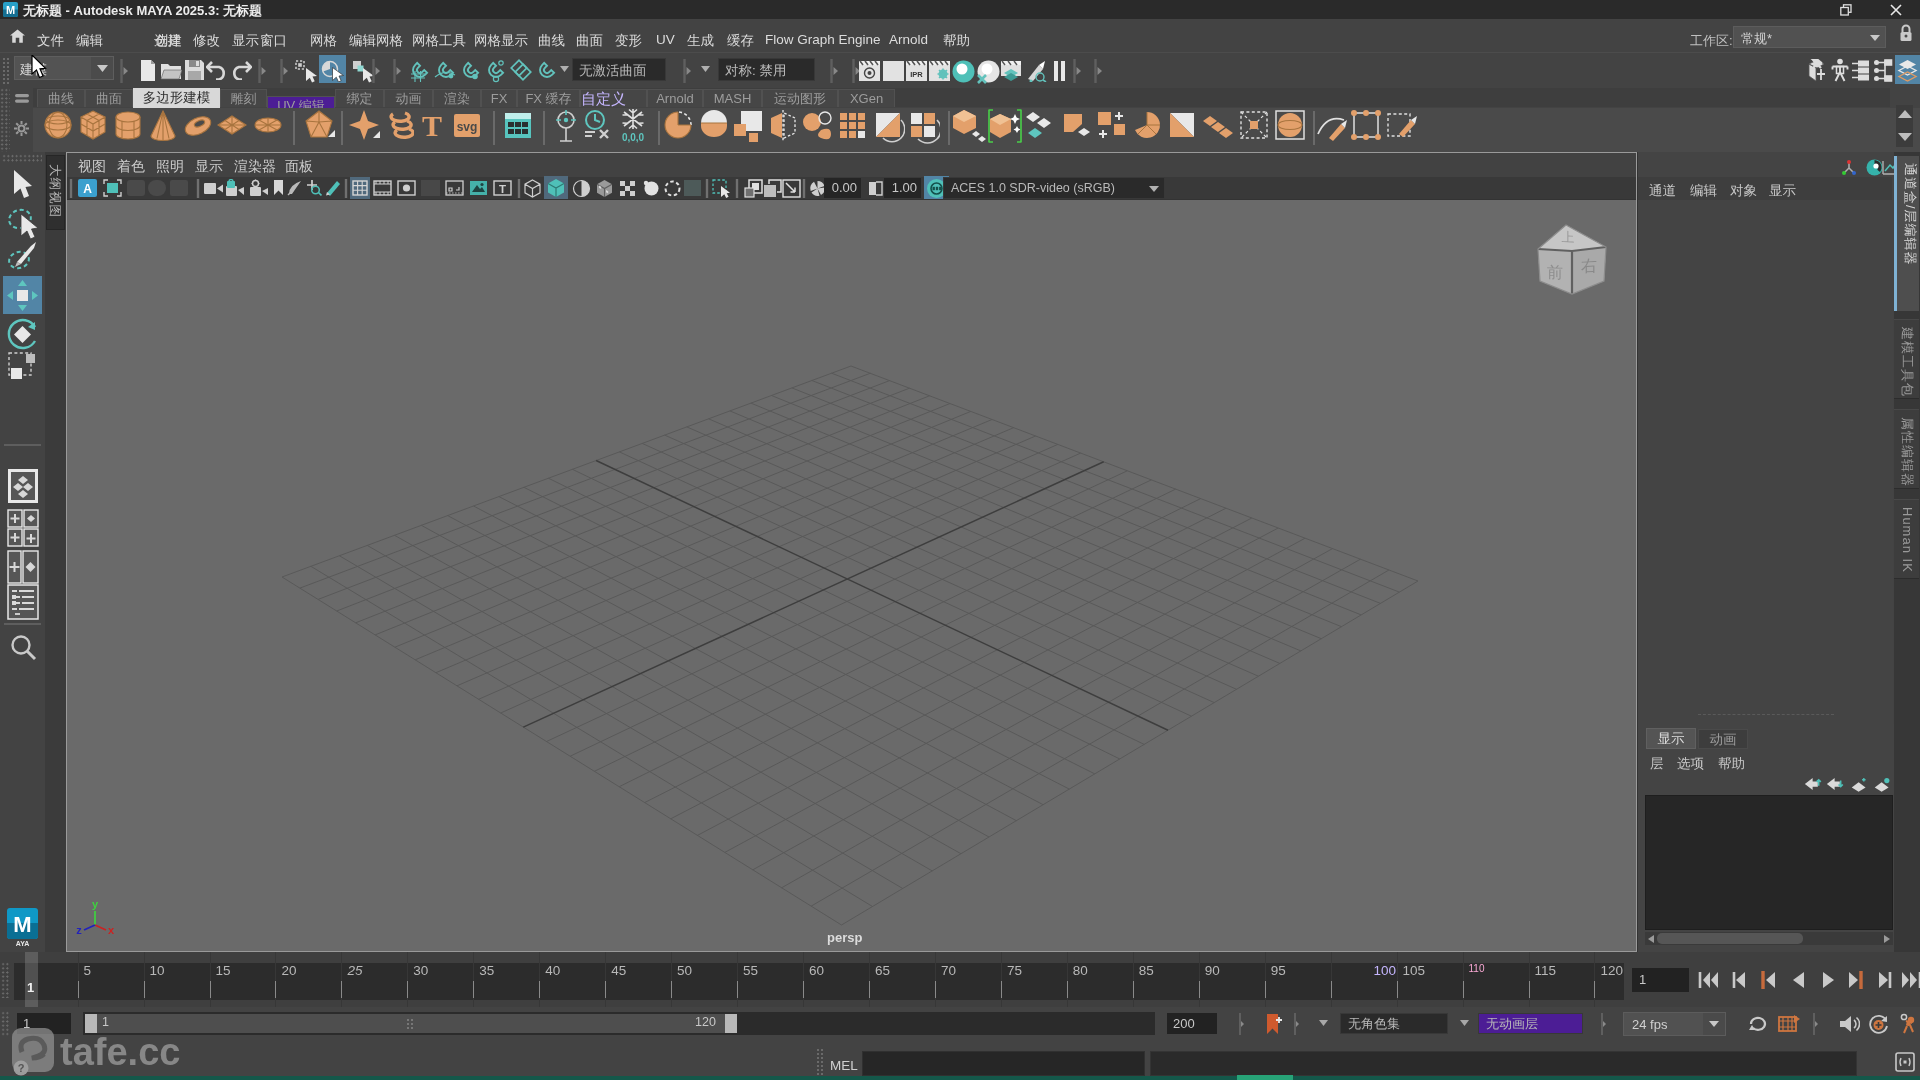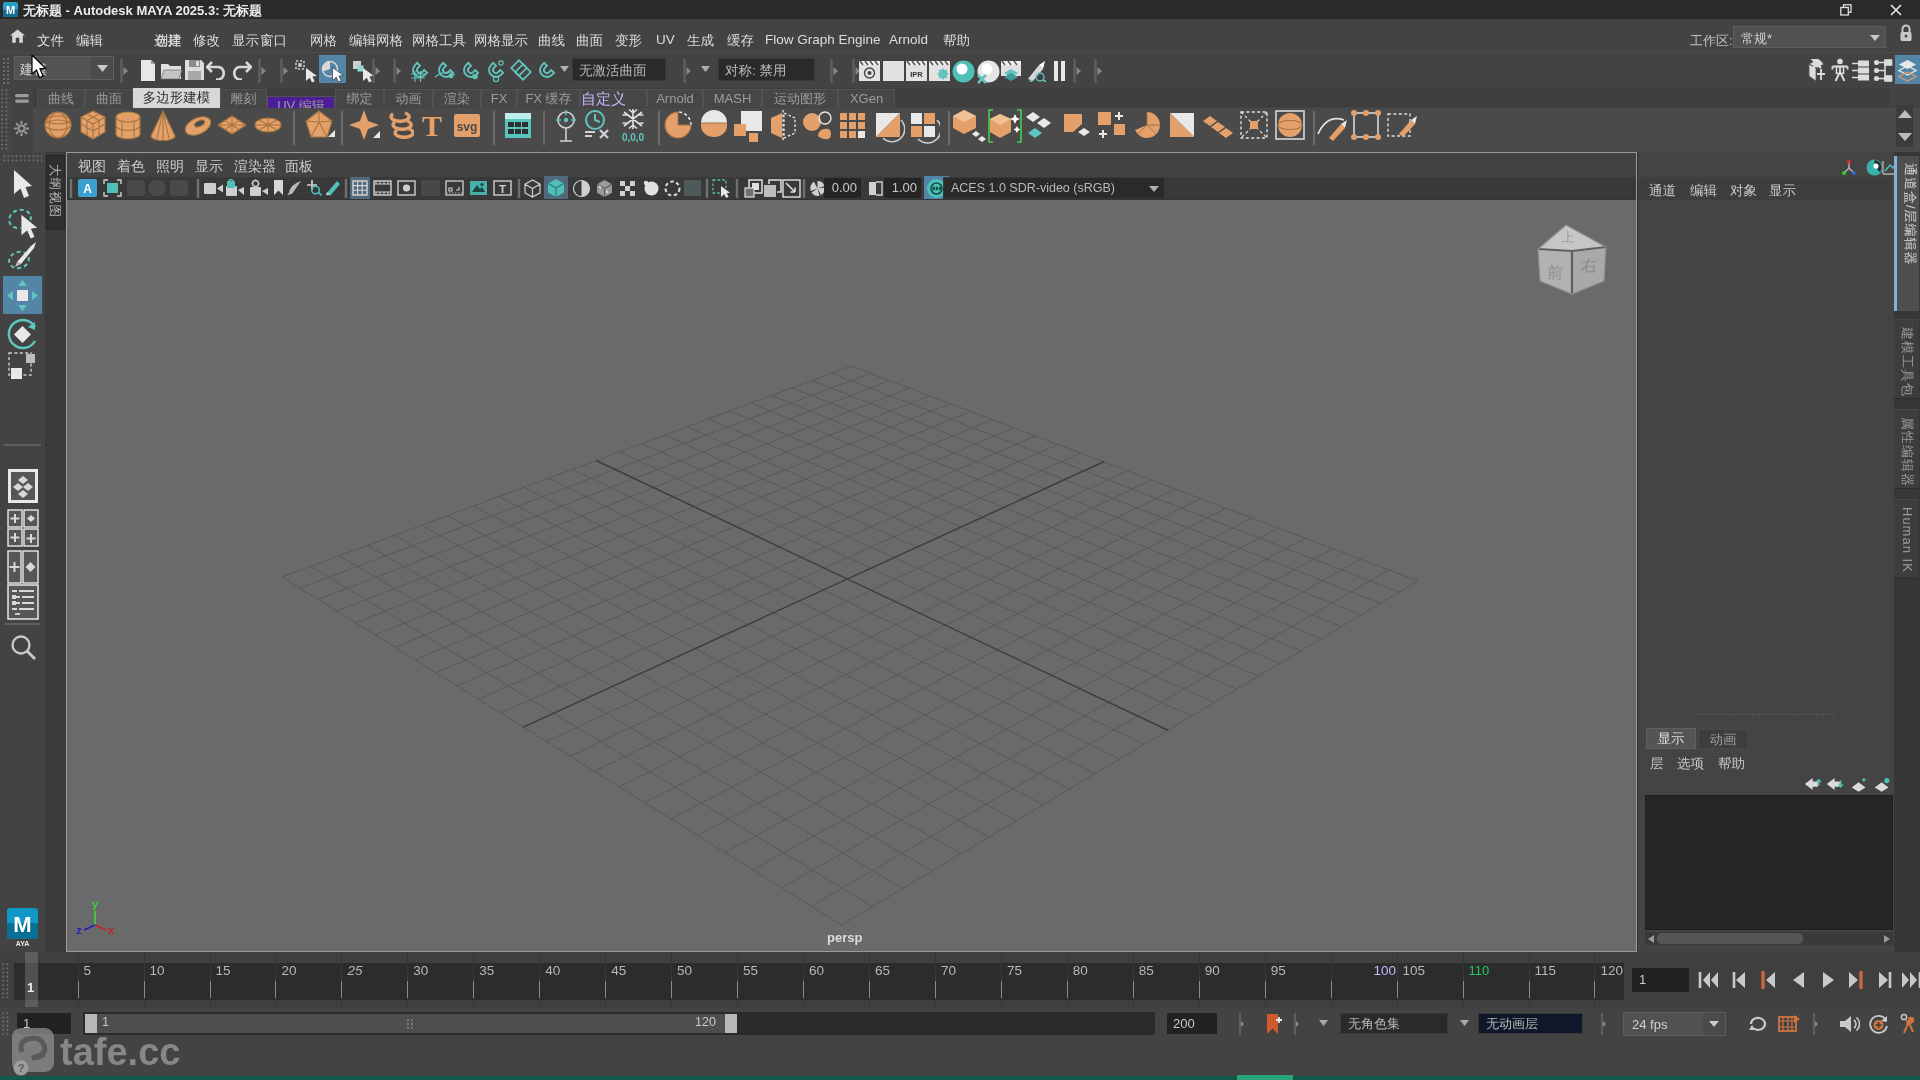--- a/index.html
+++ b/index.html
@@ -994,21 +994,21 @@
 <span class="abs" style="left:809.0px;top:11px;font-size:13.5px;color:#b8b8b8;">60</span>
 <span class="abs" style="left:875.0px;top:11px;font-size:13.5px;color:#b8b8b8;">65</span>
 <span class="abs" style="left:940.9px;top:11px;font-size:13.5px;color:#b8b8b8;">70</span>
 <span class="abs" style="left:1006.9px;top:11px;font-size:13.5px;color:#b8b8b8;">75</span>
 <span class="abs" style="left:1072.8px;top:11px;font-size:13.5px;color:#b8b8b8;">80</span>
 <span class="abs" style="left:1138.8px;top:11px;font-size:13.5px;color:#b8b8b8;">85</span>
 <span class="abs" style="left:1204.7px;top:11px;font-size:13.5px;color:#b8b8b8;">90</span>
 <span class="abs" style="left:1270.7px;top:11px;font-size:13.5px;color:#b8b8b8;">95</span>
 <span class="abs" style="left:1336.6px;top:11px;font-size:13.5px;color:#c4b5fd;margin-left:37px;">100</span>
 <span class="abs" style="left:1402.6px;top:11px;font-size:13.5px;color:#b8b8b8;">105</span>
-<span class="abs" style="left:1468.5px;top:11px;font-size:13px;color:#22c55e;">110</span>
+<span class="abs" style="left:1468.5px;top:11px;font-size:10px;color:#f9a8d4;">110</span>
 <span class="abs" style="left:1534.5px;top:11px;font-size:13.5px;color:#b8b8b8;">115</span>
 <span class="abs" style="left:1600.4px;top:11px;font-size:13.5px;color:#b8b8b8;">120</span>
 <div class="abs" style="left:24.8px;top:0;width:13.2px;height:55px;background:rgba(160,160,160,0.32);"></div>
 <span class="abs" style="left:27px;top:28px;font-size:13px;font-weight:bold;color:#f0f0f0;">1</span>
 <div class="abs" style="left:1632px;top:16px;width:57px;height:24px;background:#222222;color:#c8c8c8;font-size:13px;line-height:24px;padding-left:7px;">1</div>
 <svg class="abs" style="left:1697px;top:18px;" width="22" height="20" viewBox="0 0 22 20">
         <path d="M3 2 L3 18" stroke="#c9c9c9" stroke-width="2.6"></path>
         <path d="M13 2 L6 10 L13 18 Z M21 2 L14 10 L21 18 Z" fill="#c9c9c9"></path>
       </svg>
 <svg class="abs" style="left:1728px;top:18px;" width="22" height="20" viewBox="0 0 22 20">
@@ -1062,21 +1062,21 @@
         <path d="M2 0 L2 22" stroke="#5f5f5f" stroke-width="2"></path>
         <path d="M3 8 L6 11 L3 14 Z" fill="#8a8a8a"></path>
       </svg>
 <svg class="abs" style="left:1319px;top:13px;" width="9" height="7">
         <path d="M0 0 L9 0 L4.5 6 Z" fill="#a8a8a8"></path>
       </svg>
 <div class="abs" style="left:1340px;top:6px;width:108px;height:21px;background:#2a2a2a;border:1px solid #383838;color:#b9b9b9;font-size:13px;line-height:19px;padding-left:7px;">无角色集</div>
 <svg class="abs" style="left:1460px;top:13px;" width="9" height="7">
         <path d="M0 0 L9 0 L4.5 6 Z" fill="#a8a8a8"></path>
       </svg>
-<div class="abs" style="left:1478px;top:6px;width:105px;height:21px;background:#0f172a;border:1px solid #383838;color:#b9b9b9;font-size:13px;line-height:19px;padding-left:7px;">无动画层</div>
+<div class="abs" style="left:1478px;top:6px;width:105px;height:21px;background:#4c1d95;border:1px solid #383838;color:#b9b9b9;font-size:13px;line-height:19px;padding-left:7px;">无动画层</div>
 <svg class="abs" style="left:1600px;top:6px;" width="6" height="22">
         <path d="M2 0 L2 22" stroke="#5f5f5f" stroke-width="2"></path>
         <path d="M3 8 L6 11 L3 14 Z" fill="#8a8a8a"></path>
       </svg>
 <div class="abs" style="left:1623px;top:5px;width:103px;height:24px;background:#515151;border:1px solid #5c5c5c;">
 <span class="abs txt" style="left:8px;top:4px;font-size:13px;color:#d0d0d0;">24 fps</span>
 <div class="abs" style="right:0;top:0;width:22px;height:22px;background:#4a4a4a;"></div>
 <svg class="abs" style="right:6px;top:8px;" width="10" height="7">
           <path d="M0 0 L10 0 L5 6 Z" fill="#c8c8c8"></path>
         </svg>
@@ -1103,20 +1103,31 @@
         <path d="M18 6 A 8.5 8.5 0 1 0 19 12" fill="none" stroke="#c9c9c9" stroke-width="1.8"></path>
         <path d="M19 2 L19 8 L13 7 Z" fill="#c9c9c9"></path>
         <circle cx="10.5" cy="11" r="5" fill="#cf7640"></circle>
         <path d="M10.5 8 L10.5 14 M7.5 11 L13.5 11" stroke="#3a3a3a" stroke-width="1.6"></path>
       </svg>
 <svg class="abs" style="left:1898px;top:6px;" width="21" height="22" viewBox="0 0 21 22">
         <circle cx="6" cy="4" r="2.6" fill="none" stroke="#c9c9c9" stroke-width="1.5"></circle>
         <path d="M8 8 L14 10 M9 13 L6 20 M12 12 L15 19" stroke="#cf7640" stroke-width="2"></path>
         <circle cx="13" cy="7" r="3.2" fill="#cf7640"></circle>
         <path d="M9 8 Q 12 9 13 12 Q 10 14 8 12 Z" fill="#cf7640"></path>
+      </svg>
+</div>
+<div class="abs" style="left:0;top:1041px;width:1920px;height:35px;background:#434343;">
+<div class="abs" style="left:816px;top:7px;width:8px;height:28px;background-image:radial-gradient(circle,#6a6a6a 0.9px,transparent 1.1px);background-size:4px 4px;"></div>
+<span class="abs" style="left:830px;top:17px;font-size:13.5px;color:#d0d0d0;">MEL</span>
+<div class="abs" style="left:862px;top:10px;width:283px;height:25px;background:#262626;border:1px solid #303030;"></div>
+<div class="abs" style="left:1150px;top:10px;width:707px;height:25px;background:#2a2a2a;border:1px solid #343434;"></div>
+<svg class="abs" style="left:1895px;top:11px;" width="20" height="20" viewBox="0 0 20 20">
+        <rect x="1" y="1" width="18" height="18" rx="2" fill="none" stroke="#c9c9c9" stroke-width="1.6"></rect>
+        <path d="M6 6 Q 4 10 6 14 M14 6 Q 16 10 14 14" stroke="#c9c9c9" stroke-width="1.4" fill="none"></path>
+        <rect x="8.5" y="8.5" width="3" height="3" fill="#c9c9c9"></rect>
       </svg>
 </div>
 <div class="abs" style="left:0;top:1076px;width:1920px;height:4px;background:#14584a;"></div>
 <div class="abs" style="left:1237px;top:1075px;width:56px;height:5px;background:#27a377;"></div>
 <div class="abs" style="left:10px;top:1025px;width:240px;height:52px;">
 <svg class="abs" style="left:0;top:3px;" width="46" height="48" viewBox="0 0 46 48">
 <rect x="2" y="0" width="42" height="44" rx="9" fill="#8f8f8f" opacity="0.75"></rect>
 <path d="M12 24 q -4 -10 6 -13 q 12 -3 16 6 q 3 8 -6 11 l -6 2 q 8 0 12 -4" fill="none" stroke="#565656" stroke-width="5" opacity="0.9"></path>
 <circle cx="11" cy="40" r="7.5" fill="#a0a0a0" opacity="0.95"></circle>
 <text x="11" y="44" font-size="11" font-weight="bold" fill="#555" text-anchor="middle">?</text>

